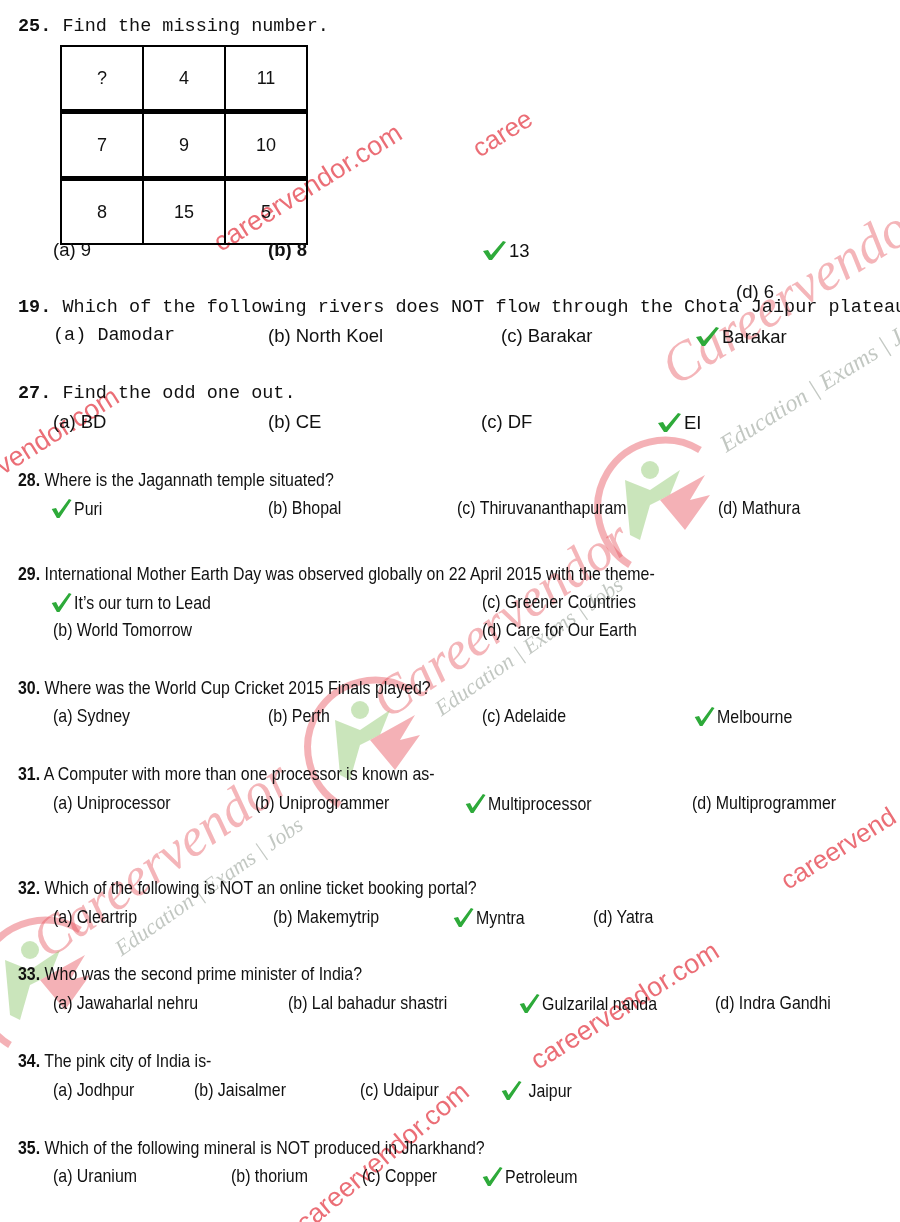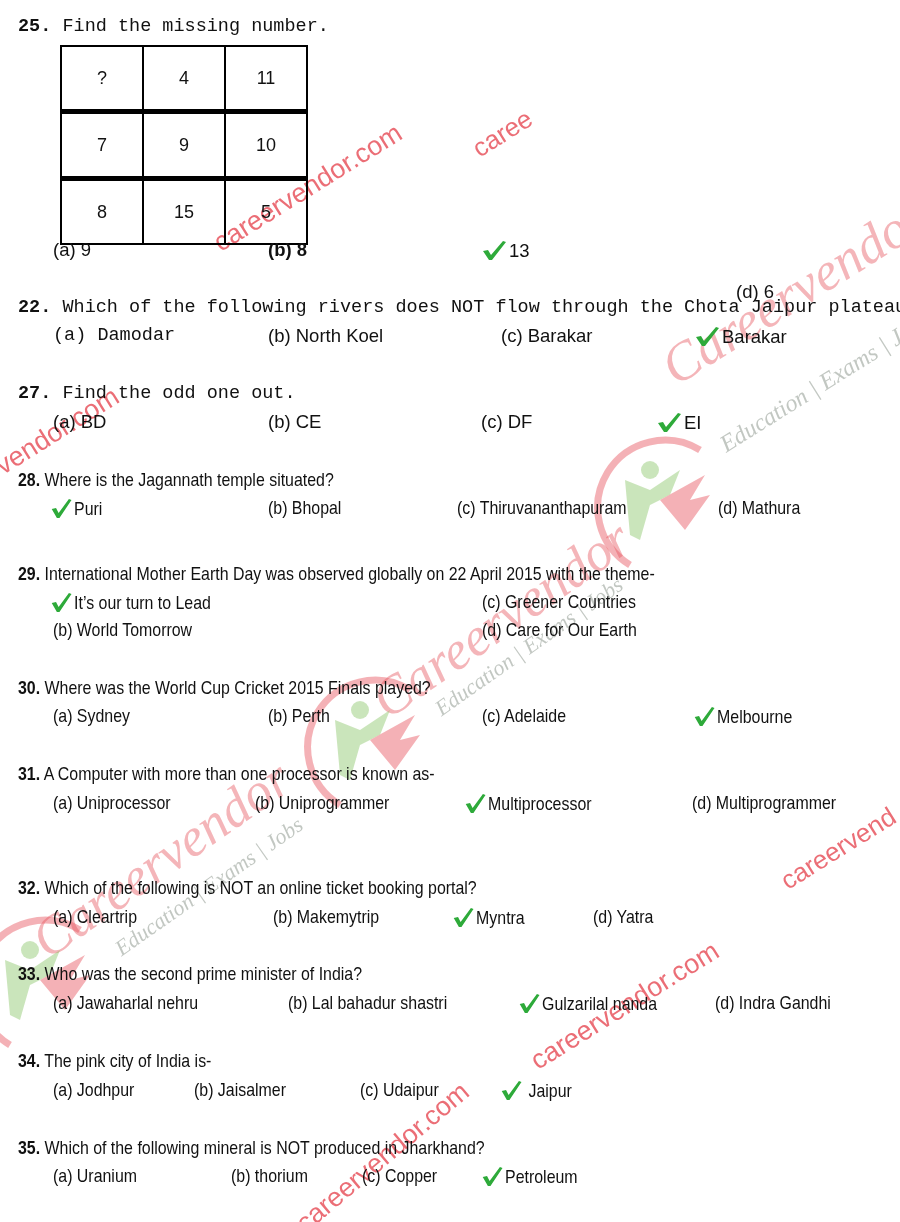--- a/index.html
+++ b/index.html
@@ -85,21 +85,21 @@
 </tbody>
   </table>
 <div class="opt" style="left:53px;top:239px;">(a) 9</div>
 <div class="opt" style="left:268px;top:239px;font-weight:bold;">(b) 8</div>
 <div class="opt" style="left:481px;top:239px;"><svg class="check">
       <use href="#chk"></use>
     </svg><span>13</span></div>
 <div class="opt" style="left:736px;top:239px;margin-top:42px;">(d) 6</div>
 
 <div class="q" style="top:297px;">
-  <span class="num">22.</span>
+  <span class="num">19.</span>
   <span>Which of the following rivers does NOT flow through the Chota Jaipur plateau?</span>
 </div>
 <div class="opt" style="left:53px;top:325px;font-family:Liberation Mono, monospace;">(a) Damodar</div>
 <div class="opt" style="left:268px;top:325px;">(b) North Koel</div>
 <div class="opt" style="left:481px;top:325px;margin-left:20px;">(c) Barakar</div>
 <div class="opt" style="left:694px;top:325px;"><svg class="check">
       <use href="#chk"></use>
     </svg><span>Barakar</span></div>
 
 <div class="q" style="top:383px;text-align:right;">

